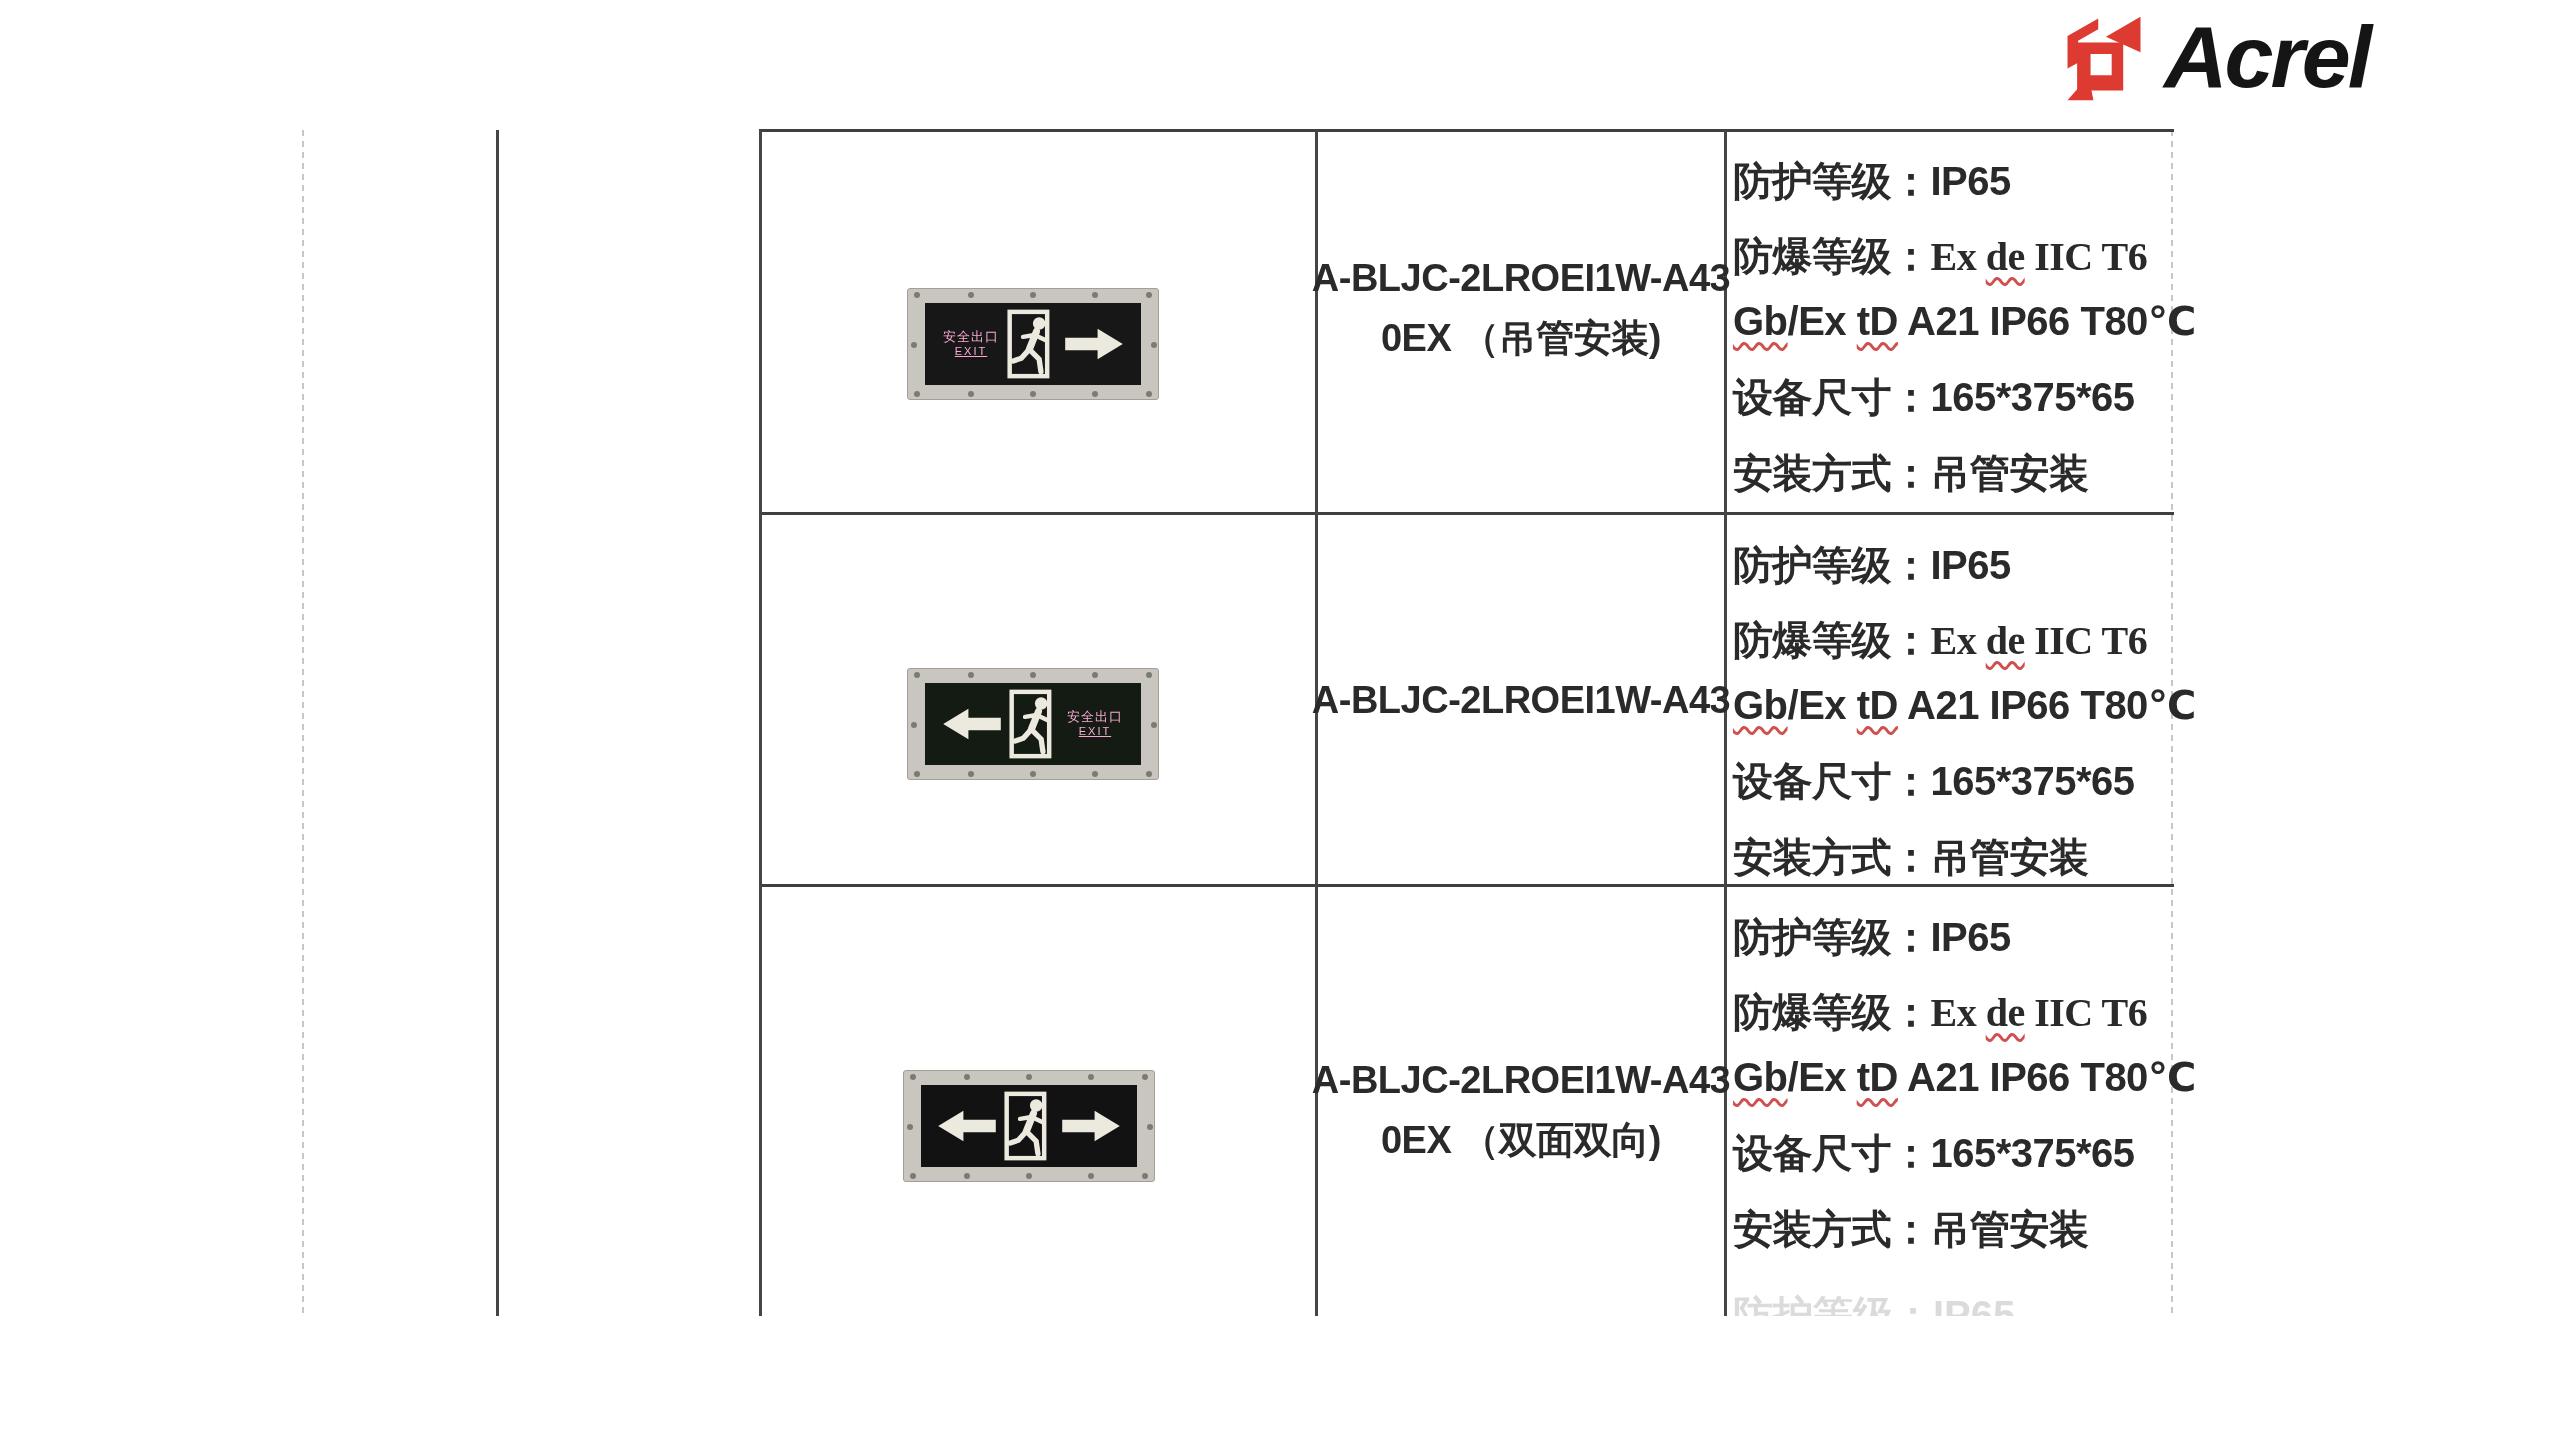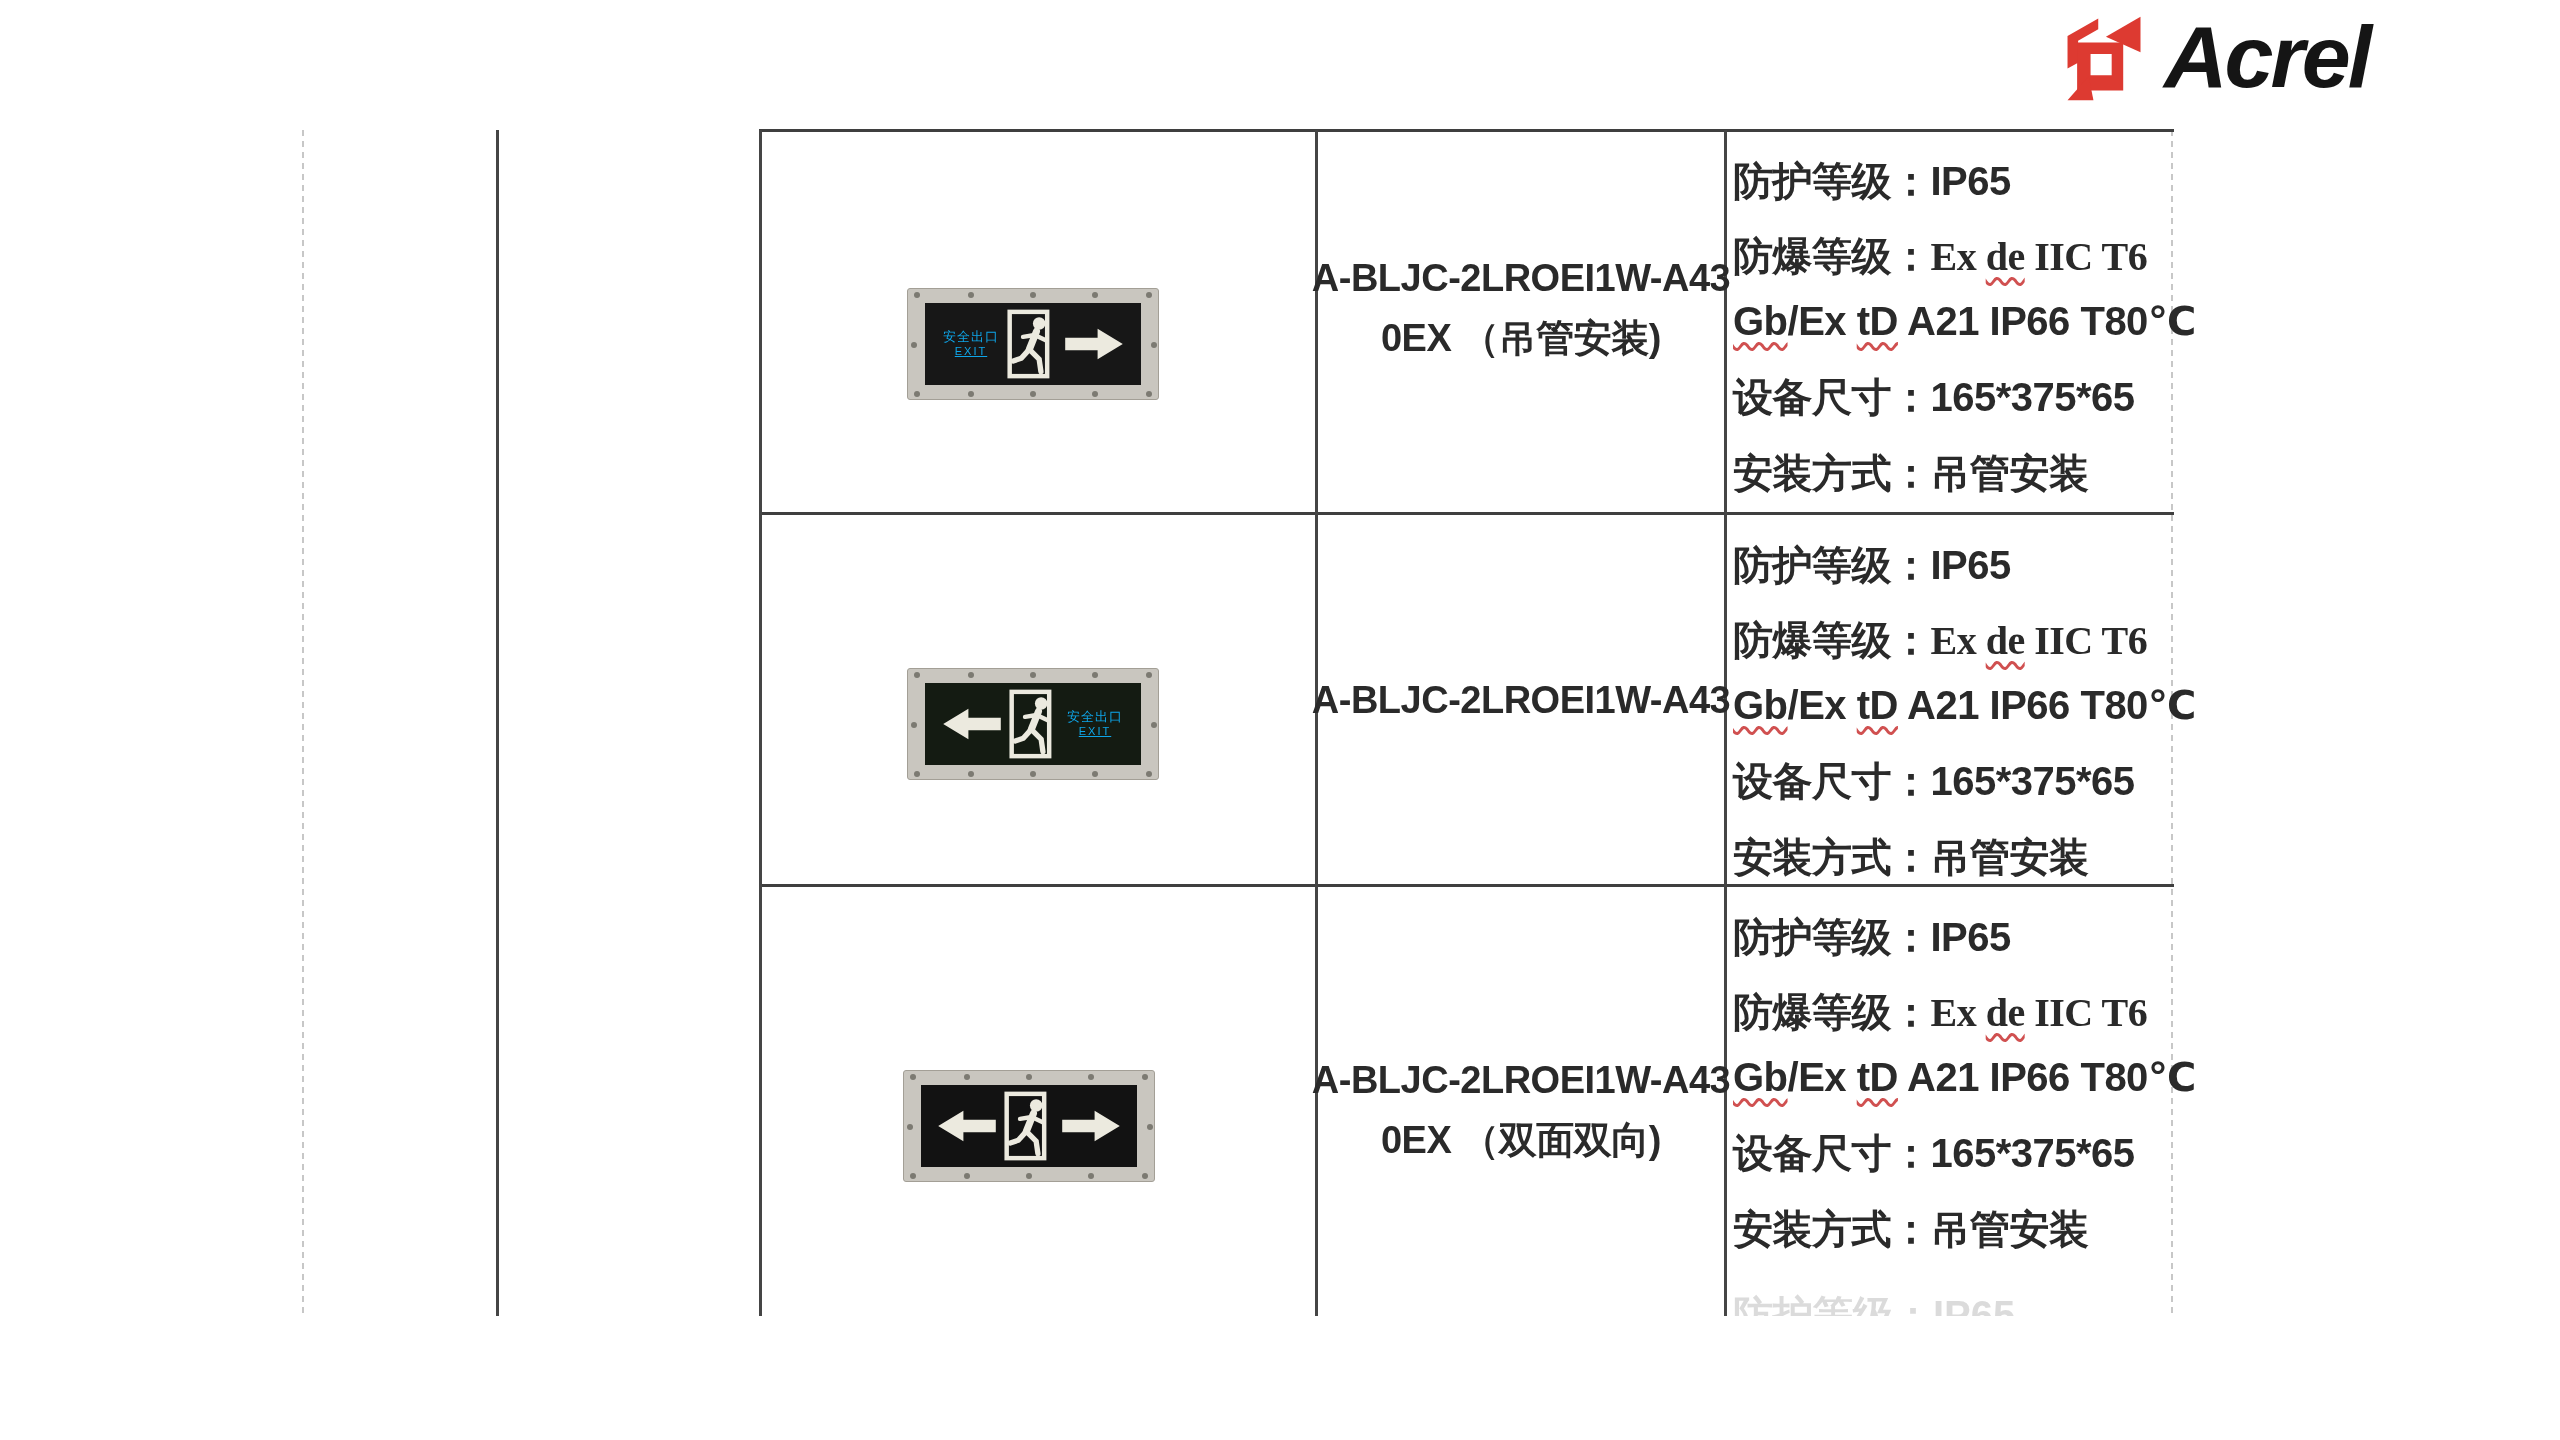--- a/index.html
+++ b/index.html
@@ -36,21 +36,21 @@
 
   
   .sign{position:absolute;width:252px;height:112px;background:#c9c6bf;
         border:1px solid #a39f96;border-radius:3px;box-sizing:border-box;}
   .screw{position:absolute;width:6px;height:6px;border-radius:50%;background:#7c7a72;}
   .panel{position:absolute;left:17px;right:17px;top:14px;bottom:14px;
          display:flex;align-items:center;justify-content:center;gap:8px;}
   .panel-dark{background:#171717;}
   .panel-green{background:#141b12;}
   .panel-black{background:#121212;}
-  .sign-label{color:#0ea5e9;text-align:center;line-height:1.25;flex:0 0 auto;}
+  .sign-label{color:#f9a8d4;text-align:center;line-height:1.25;flex:0 0 auto;}
   .sign-label .cn{font-size:13px;letter-spacing:1px;}
   .sign-label .en{font-size:11px;letter-spacing:2px;text-decoration:underline;}
 </style>
 </head>
 <body>
 
 <div class="doc">
 
   <div class="logo">
     <svg width="96" height="102" viewBox="0 0 100 104">

